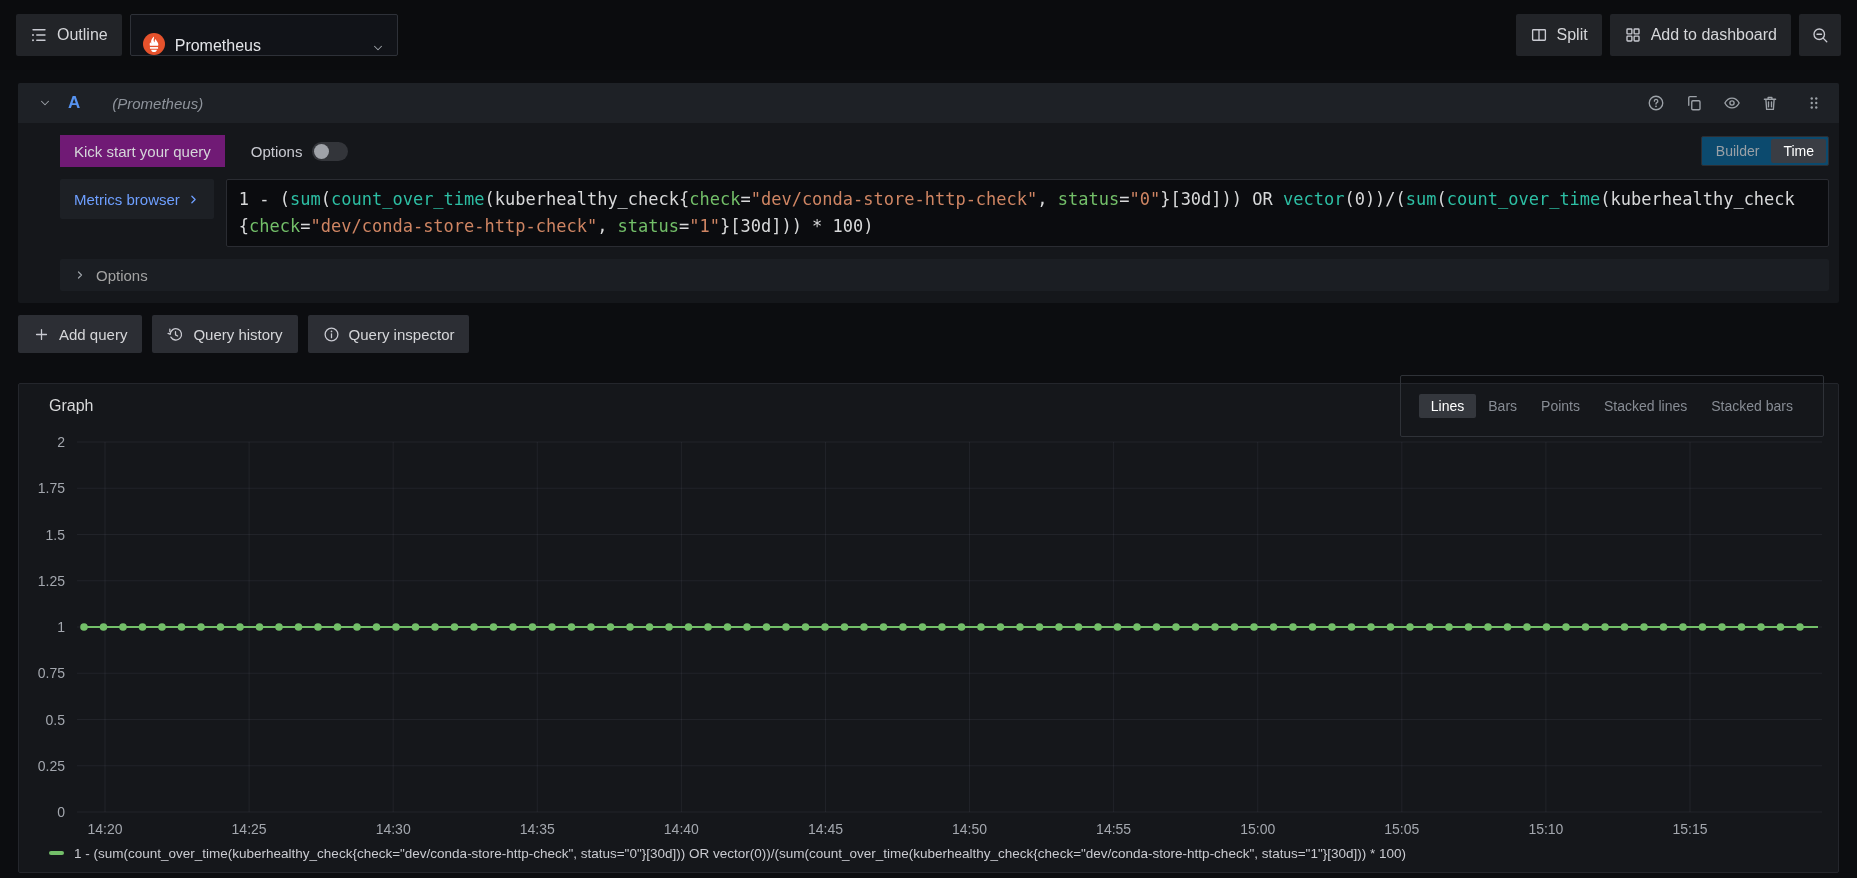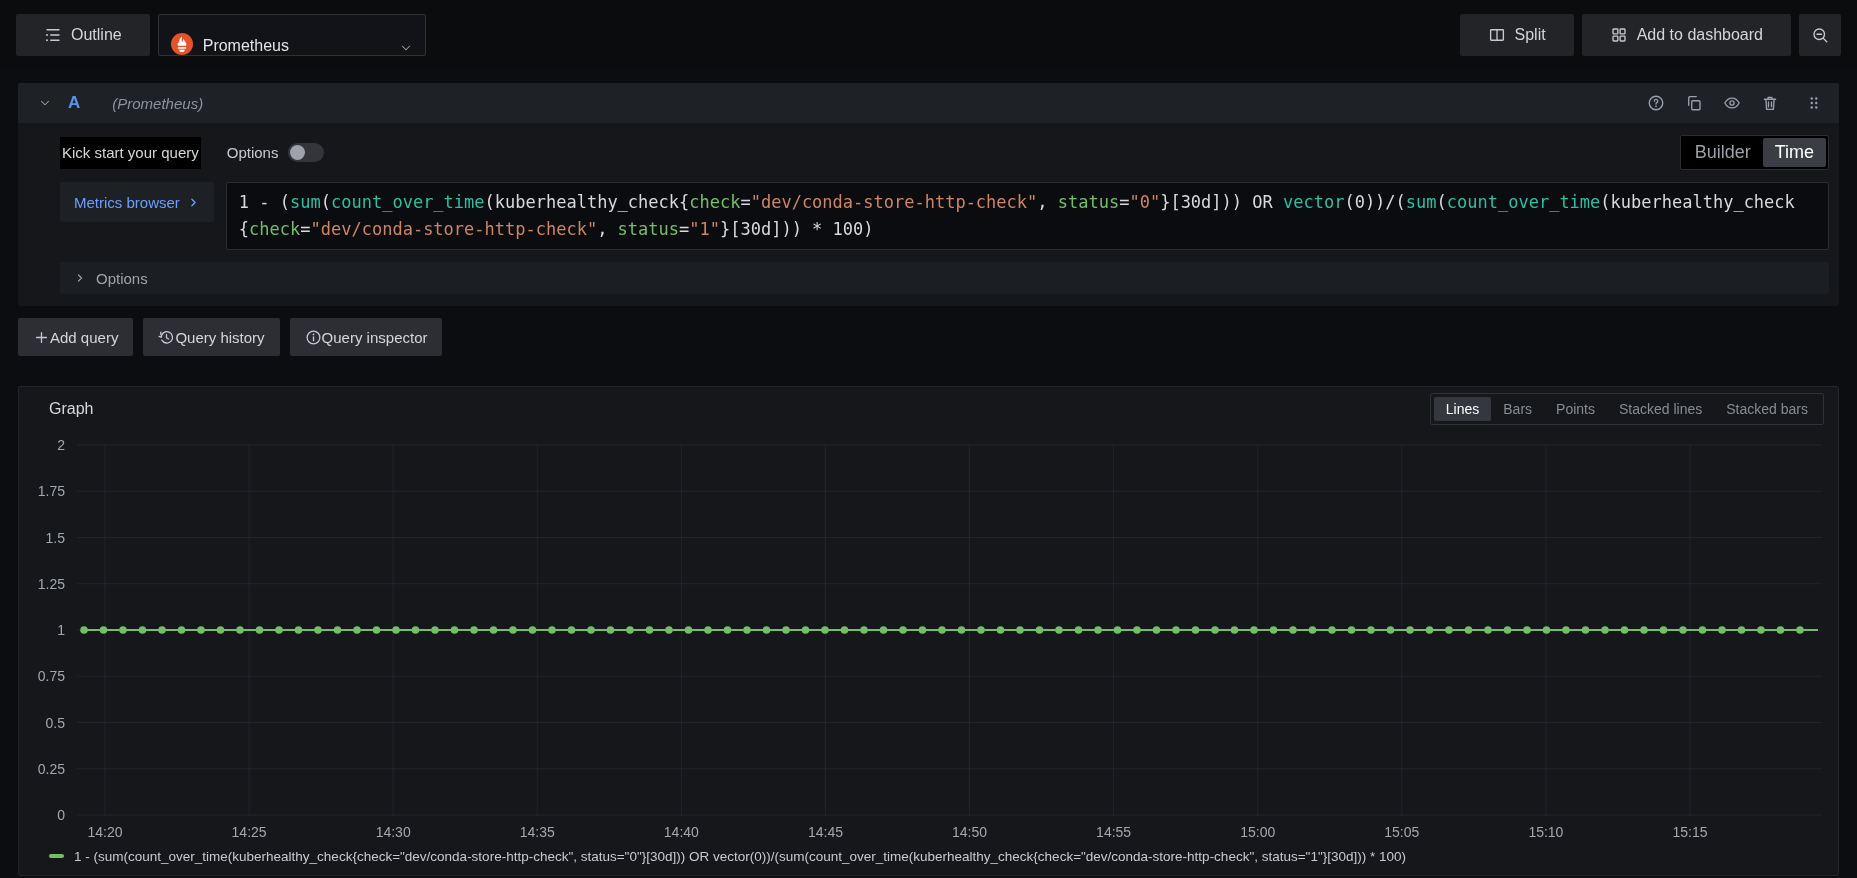--- a/index.html
+++ b/index.html
@@ -10,21 +10,21 @@
     color:#d8d9da;
     font-size:15px;
   }
   svg { display:block; }
   button { font-family:inherit; cursor:pointer; border:none; background:none; color:inherit; }
 
   
   .topbar { height:70px; background:#0b0c0e; display:flex; align-items:center; justify-content:space-between; padding:0 16px; }
   .tb-group { display:flex; align-items:center; gap:8px; }
   .tb-btn {
-    height:42px; display:flex; align-items:center; gap:9px; padding:0 28px;
+    height:42px; display:flex; align-items:center; gap:9px; padding:0 14px;
     background:#222428; border-radius:2px; color:#d5d6d9; font-size:16px; white-space:nowrap;
   }
   .tb-btn .icn { color:#c9cad1; }
   .ds-picker {
     height:42px; width:268px; display:flex; align-items:flex-end; gap:10px; padding:0 12px;
     background:#111318; border:1px solid #2e3138; border-radius:2px; font-size:16px; color:#e3e4e8;
   }
   .ds-picker .spacer { flex:1; }
   .icn { width:18px; height:18px; stroke:currentColor; stroke-width:1.8; fill:none; stroke-linecap:round; stroke-linejoin:round; }
   .icn.sm { width:14px; height:14px; }
@@ -40,53 +40,53 @@
   .qp-header { height:40px; background:#1e2126; border-radius:2px 2px 0 0; display:flex; align-items:center; padding:0 16px; }
   .qp-header .collapse { color:#9da2a8; display:flex; align-items:center; padding:4px; }
   .refid { color:#5794f2; font-weight:600; font-size:17px; margin-left:12px; }
   .ds-hint { color:#8e939b; font-style:italic; margin-left:32px; font-size:15px; }
   .qp-actions { margin-left:auto; display:flex; align-items:center; gap:20px; color:#9da2a8; }
   .qp-actions button { display:flex; align-items:center; color:#9da2a8; }
   .qp-actions .grip { margin-left:6px; }
 
   .qp-body { padding:12px 10px 12px 42px; }
   .qrow1 { display:flex; align-items:center; }
-  .kick-btn { height:32px; padding:0 2px; background:#000000; border-radius:0; font-size:15px; color:#d5d6d9; }
+  .kick-btn { height:32px; padding:0 14px; background:#701a75; border-radius:0; font-size:15px; color:#d5d6d9; }
   .explain-lbl { margin-left:26px; color:#c9cad1; font-size:15px; }
   .toggle { width:36px; height:19px; background:#33353a; border-radius:10px; margin-left:10px; position:relative; cursor:pointer; }
   .toggle::after { content:""; position:absolute; left:2px; top:2px; width:15px; height:15px; border-radius:50%; background:#9fa2a8; }
-  .seg { margin-left:auto; display:flex; align-items:center; background:#000000; border:1px solid #2c2e33; border-radius:2px; padding:2px; font-size:18px; }
+  .seg { margin-left:auto; display:flex; align-items:center; background:#0c4a6e; border:1px solid #2c2e33; border-radius:2px; padding:2px; font-size:14px; }
   .seg .seg-item { padding:4px 12px; color:#9aa0a6; border-radius:2px; }
   .seg .seg-item.active { background:#3a3d44; color:#ffffff; font-weight:500; }
 
   .qrow2 { display:flex; align-items:flex-start; gap:12px; margin-top:12px; }
   .mb-btn { height:40px; display:flex; align-items:center; gap:7px; padding:0 14px; background:#1d2025; border-radius:2px; color:#6e9fff; font-size:15px; font-weight:500; white-space:nowrap; }
   .mb-btn .icn { width:13px; height:13px; stroke-width:2.4; }
   .code-editor { flex:1; background:#0b0c0f; border:1px solid #2a2c32; border-radius:2px; padding:6px 12px; font-family:"DejaVu Sans Mono", monospace; font-size:17px; line-height:27px; overflow:hidden; }
   .code-line { white-space:pre; }
   .tok-plain { color:#d8d9da; }
   .tok-fn { color:#2dbfa4; }
   .tok-label { color:#73bf69; }
   .tok-string { color:#cf8563; }
 
   .options-row { margin-top:12px; height:32px; background:#1b1e23; border-radius:2px; display:flex; align-items:center; padding:0 14px; gap:30px; }
   .options-row .opt-head { display:flex; align-items:center; gap:10px; color:#a3a3a3; font-weight:500; font-size:15px;justify-content:space-between; }
   .options-row .opt-head .icn { width:12px; height:12px; color:#9da2a8; stroke-width:2.4; }
   .opt-item { color:#7e838b; font-size:14.5px; white-space:nowrap; }
 
   
   .query-actions { display:flex; gap:10px; margin:12px 18px 0; }
-  .qa-btn { height:38px; display:flex; align-items:center; padding:0 15px; background:#2c2e34; border-radius:2px; color:#d5d6d9; font-size:15px; }
+  .qa-btn { height:38px; display:flex; align-items:center; gap:9px; padding:0 15px; background:#2c2e34; border-radius:2px; color:#d5d6d9; font-size:15px; }
   .qa-btn .icn { width:17px; height:17px; color:#c9cad1; }
 
   
   .graph-panel { margin:30px 18px 0; height:490px; background:#15171b; border:1px solid #24262c; border-radius:2px; display:flex; flex-direction:column; }
   .gp-header { height:44px; display:flex; align-items:center; padding:0 14px 0 30px;justify-content:flex-end; }
   .gp-title { font-size:16px; color:#d8d9da; }
-  .gstyle-group { margin-left:auto; display:flex; align-items:center; border:1px solid #2f3238; border-radius:2px; padding:3px; }
+  .gstyle-group { margin-left:auto; display:flex; align-items:center; border:1px solid #2f3238; border-radius:2px; padding:18px; }
   .gstyle { padding:4px 12px; font-size:14px; color:#878c94; border-radius:2px; white-space:nowrap; }
   .gstyle.active { background:#34373d; color:#ffffff; }
   #chart-area { flex:1; position:relative; }
   #chart-area svg text { font-family:"Liberation Sans", sans-serif; font-size:14px; fill:#a3a7ae; }
   .gp-legend { height:30px; display:flex; align-items:center; gap:10px; padding:0 14px 8px 30px; overflow:hidden; }
   .legend-swatch { width:15px; height:4px; border-radius:2px; flex:0 0 auto; }
   .legend-text { font-size:13.5px; color:#c9cad0; white-space:nowrap; }
 </style>
 </head>
 <body>

